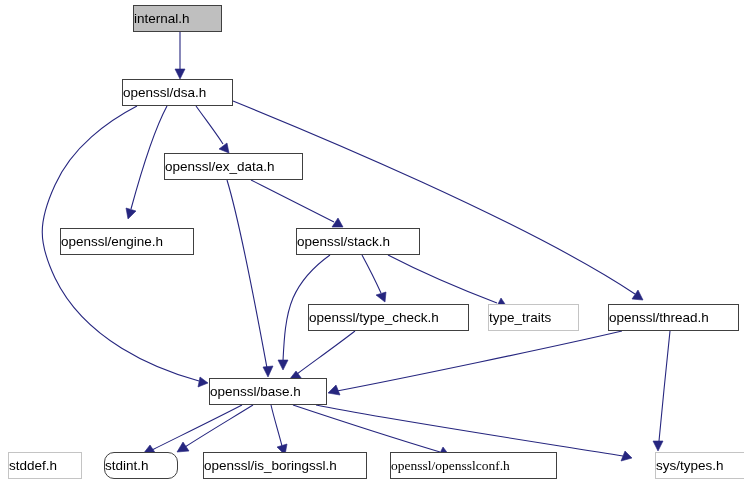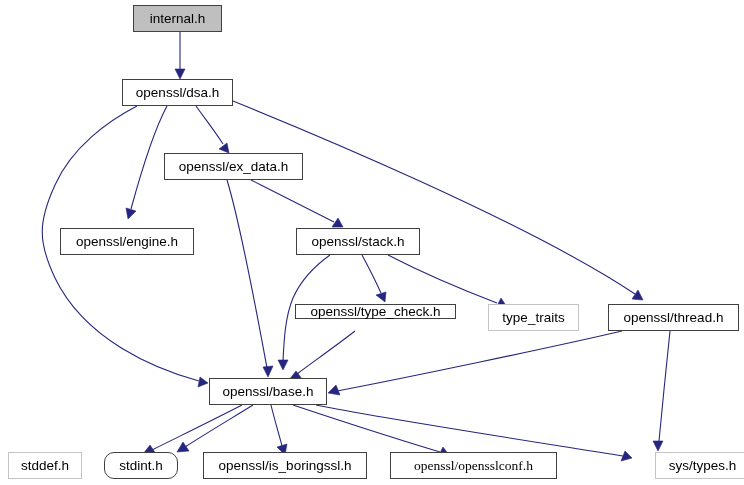--- a/index.html
+++ b/index.html
@@ -20,21 +20,21 @@
     left: 0;
     top: 0;
     width: 744px;
     height: 485px;
   }
   .node-box {
     position: absolute;
     box-sizing: border-box;
     display: flex;
     align-items: center;
-    justify-content: center;
+    justify-content: flex-start;
     font-size: 13.5px;
     color: #000000;
     line-height: 1;
     white-space: nowrap;
     background: #ffffff;
     border: 1px solid #404040;
     z-index: 5;
   }
   .node-box.current {
     background: #bfbfbf;
@@ -107,21 +107,21 @@
     </div>
     <div class="node-box" style="left: 164px; top: 153px; width: 139px; height: 27px;">
       <span class="node-label">openssl/ex_data.h</span>
     </div>
     <div class="node-box" style="left: 60px; top: 228px; width: 134px; height: 27px;">
       <span class="node-label">openssl/engine.h</span>
     </div>
     <div class="node-box" style="left: 296px; top: 228px; width: 124px; height: 27px;">
       <span class="node-label">openssl/stack.h</span>
     </div>
-    <div class="node-box" style="left: 295px; top: 304px; width: 161px; height: 15px;">
+    <div class="node-box" style="left: 308px; top: 304px; width: 161px; height: 27px;">
       <span class="node-label">openssl/type_check.h</span>
     </div>
     <div class="node-box external" style="left: 488px; top: 304px; width: 91px; height: 27px;">
       <span class="node-label">type_traits</span>
     </div>
     <div class="node-box" style="left: 608px; top: 304px; width: 131px; height: 27px;">
       <span class="node-label">openssl/thread.h</span>
     </div>
     <div class="node-box" style="left: 209px; top: 378px; width: 118px; height: 27px;">
       <span class="node-label">openssl/base.h</span>

